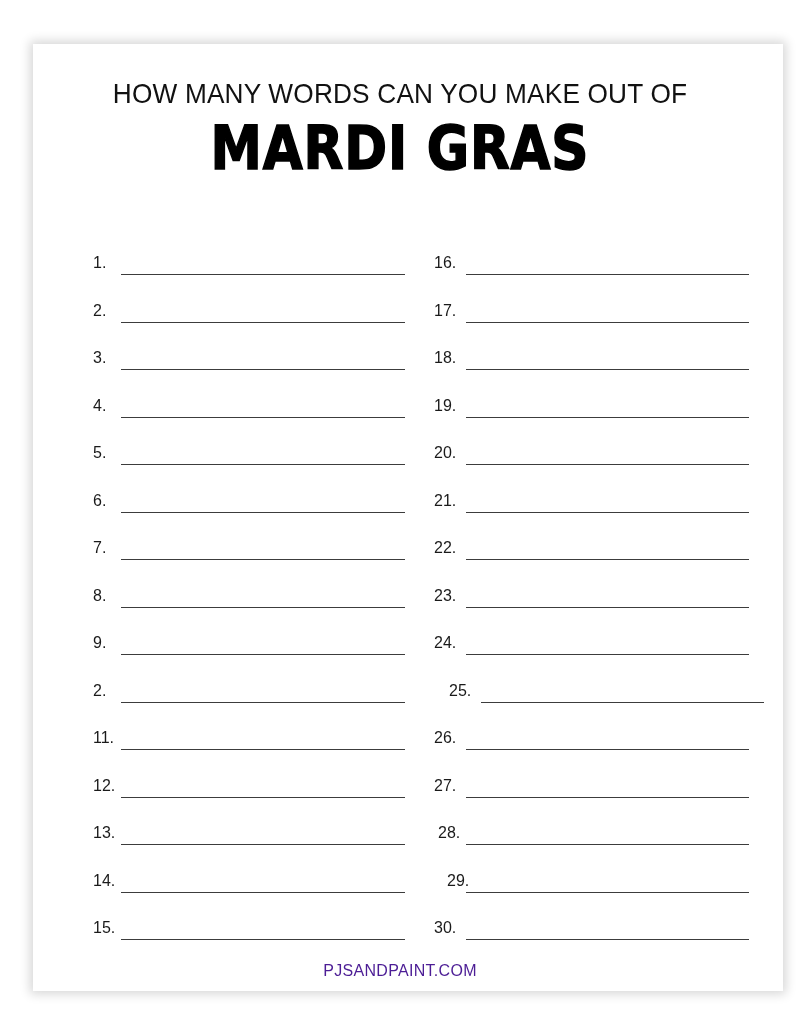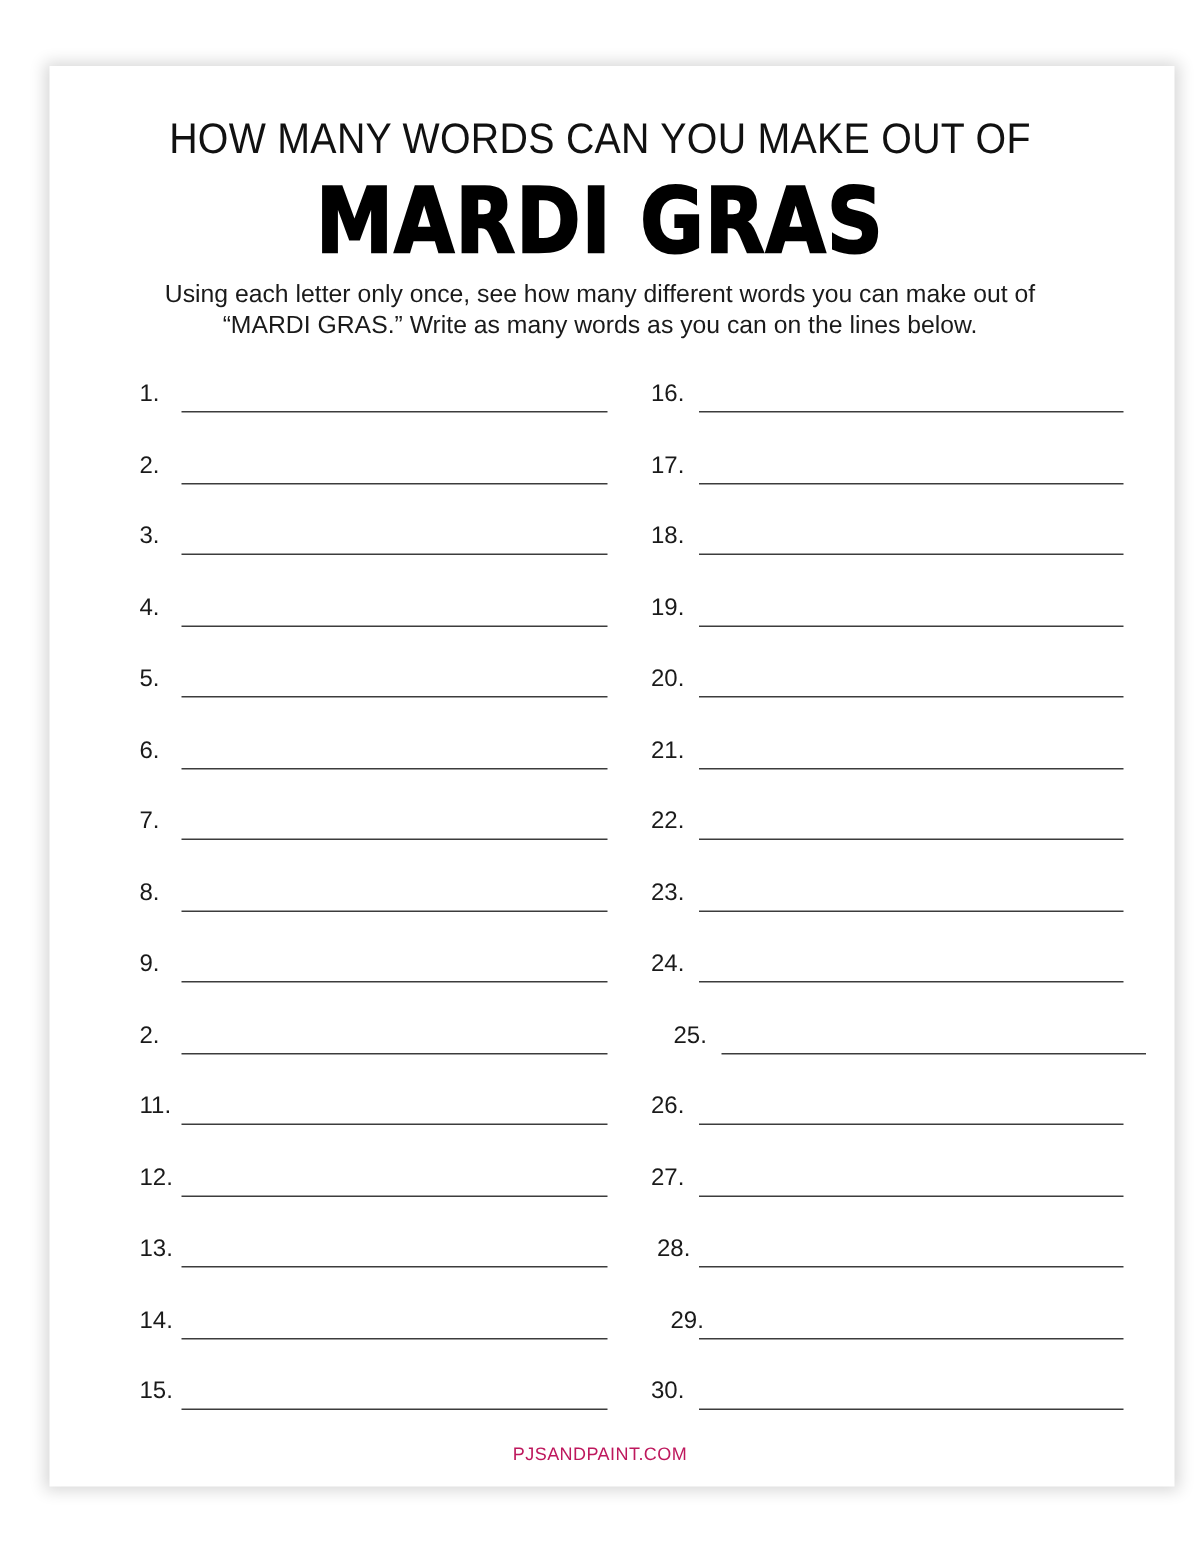--- a/index.html
+++ b/index.html
@@ -85,35 +85,31 @@
       bottom: 0;
       height: 0;
       border-bottom: 1.6px solid #3c3c3c;
     }
     .footer {
       position: absolute;
       left: 0;
       width: 734px;
       top: 918px;
       text-align: center;
-      font-size: 12px;
+      font-size: 16px;
       letter-spacing: 0.3px;
-      color: #be185d;
+      color: #4c1d95;
     }
   </style>
 </head>
 <body>
 
 <div class="paper">
   <div class="heading">HOW MANY WORDS CAN YOU MAKE OUT OF</div>
   <div class="title">MARDI GRAS</div>
-  <div class="instructions">
-    <div>Using each letter only once, see how many different words you can make out of</div>
-    <div>“MARDI GRAS.” Write as many words as you can on the lines below.</div>
-  </div>
 
   <div id="left-col" class="col">
       <div class="row" style="top: 201px; left: 0px; width: 734px;">
         <span class="num" style="left: 44px;">1.</span>
         <div class="line" style="left: 72px; width: 284px;"></div>
       </div>
       <div class="row" style="top: 248.5px; left: 0px; width: 734px;">
         <span class="num" style="left: 44px;">2.</span>
         <div class="line" style="left: 72px; width: 284px;"></div>
       </div>

